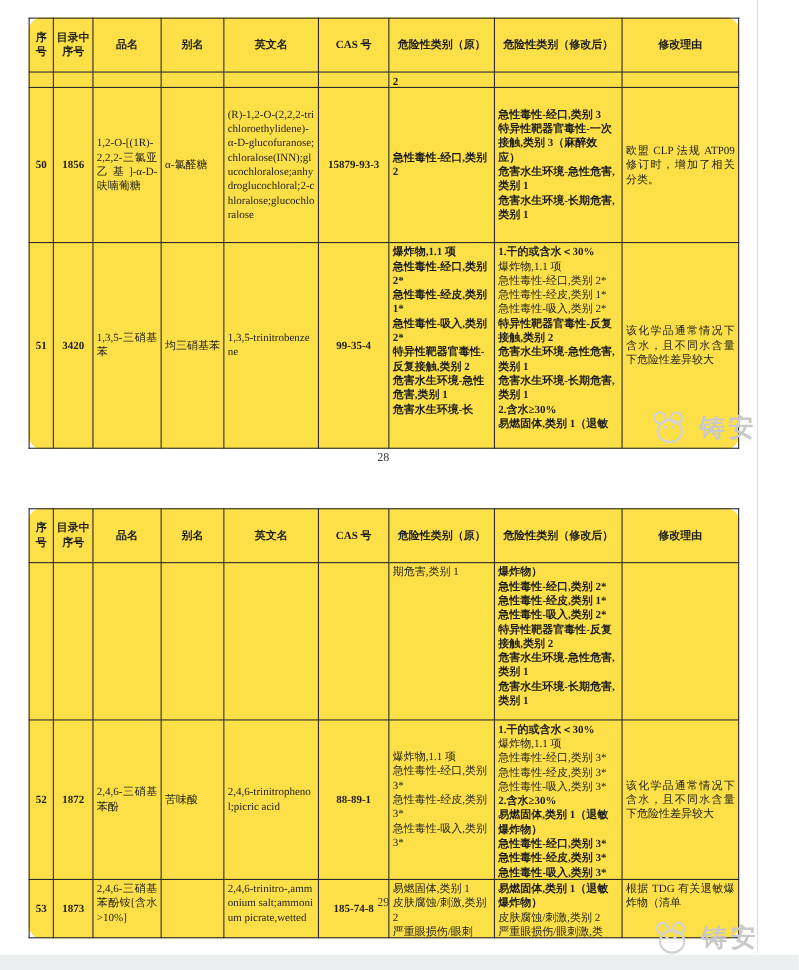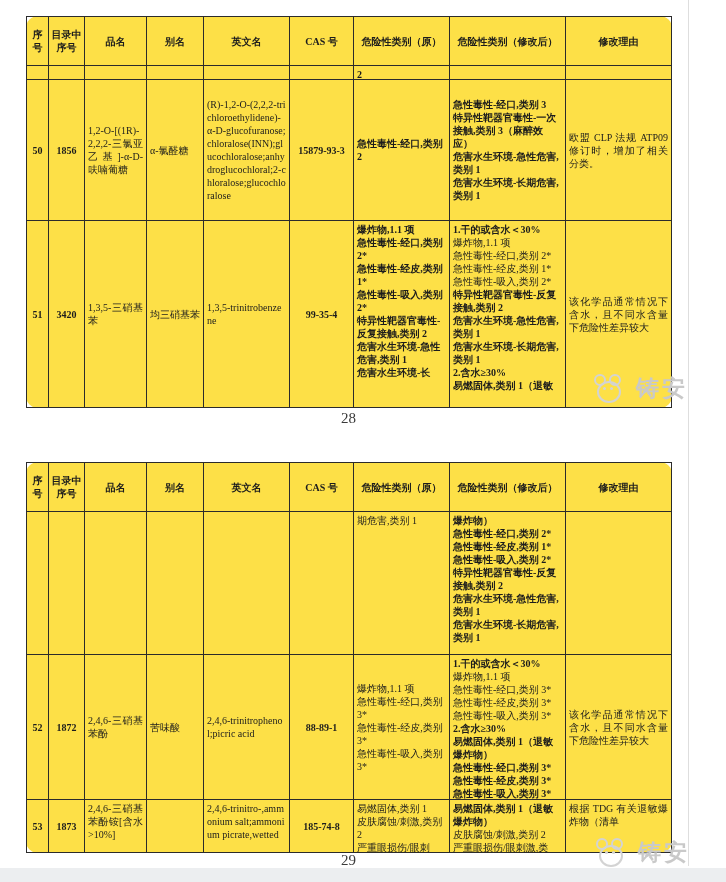--- a/index.html
+++ b/index.html
@@ -35,24 +35,24 @@
   .h-c1{height:13px;}
   .h-50{height:140px;}
   .h-51{height:186px;}
   .h-c2{height:142px;}
   .h-52{height:144px;}
   .h-53{height:52px;}
   .t1{top:16px;}
   .t2{top:462px;}
   .page-num{
     position:absolute;left:26px;width:645px;text-align:center;
-    font-size:15px;color:#3a3a3a;
+    font-size:11px;color:#3a3a3a;
   }
   .pn1{top:410px;}
-  .pn2{top:852px;}
+  .pn2{top:815px;}
   .footer-strip{
     position:absolute;left:0;bottom:0;width:726px;height:14px;
     background:#eceef0;
   }
   .page-edge-line{
     position:absolute;top:0;left:688px;width:1px;height:866px;
     background:#dedede;
   }
   .watermark{
     position:absolute;display:flex;align-items:flex-end;gap:12px;

